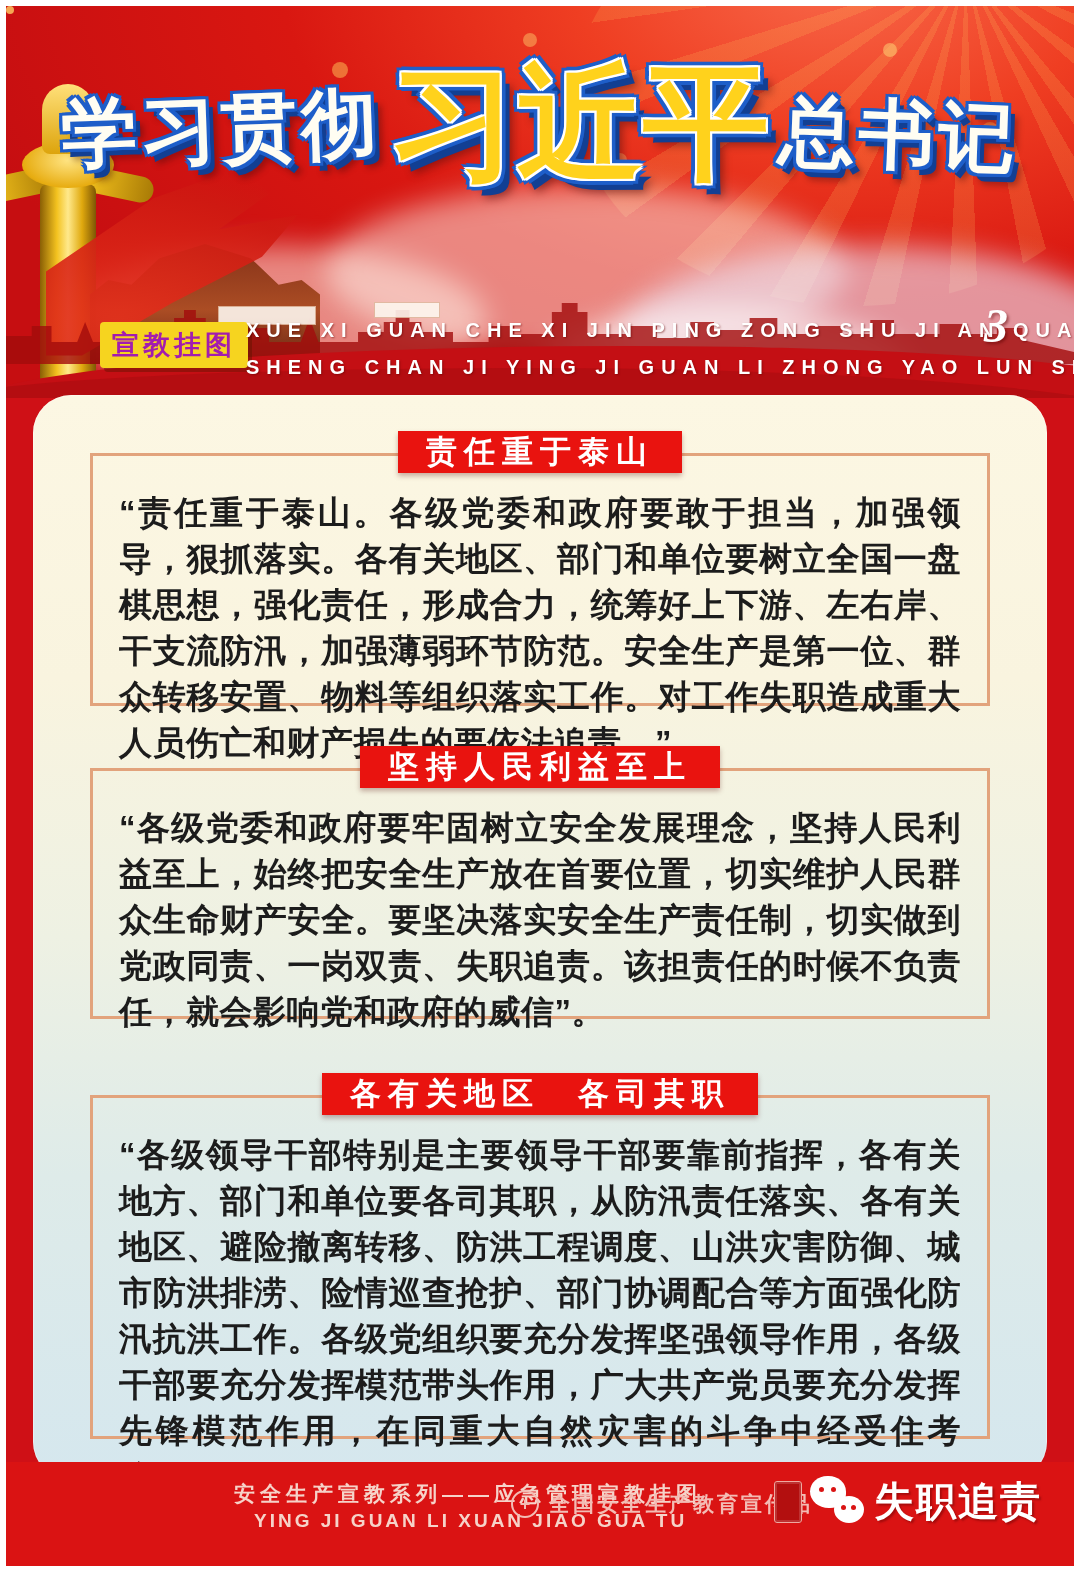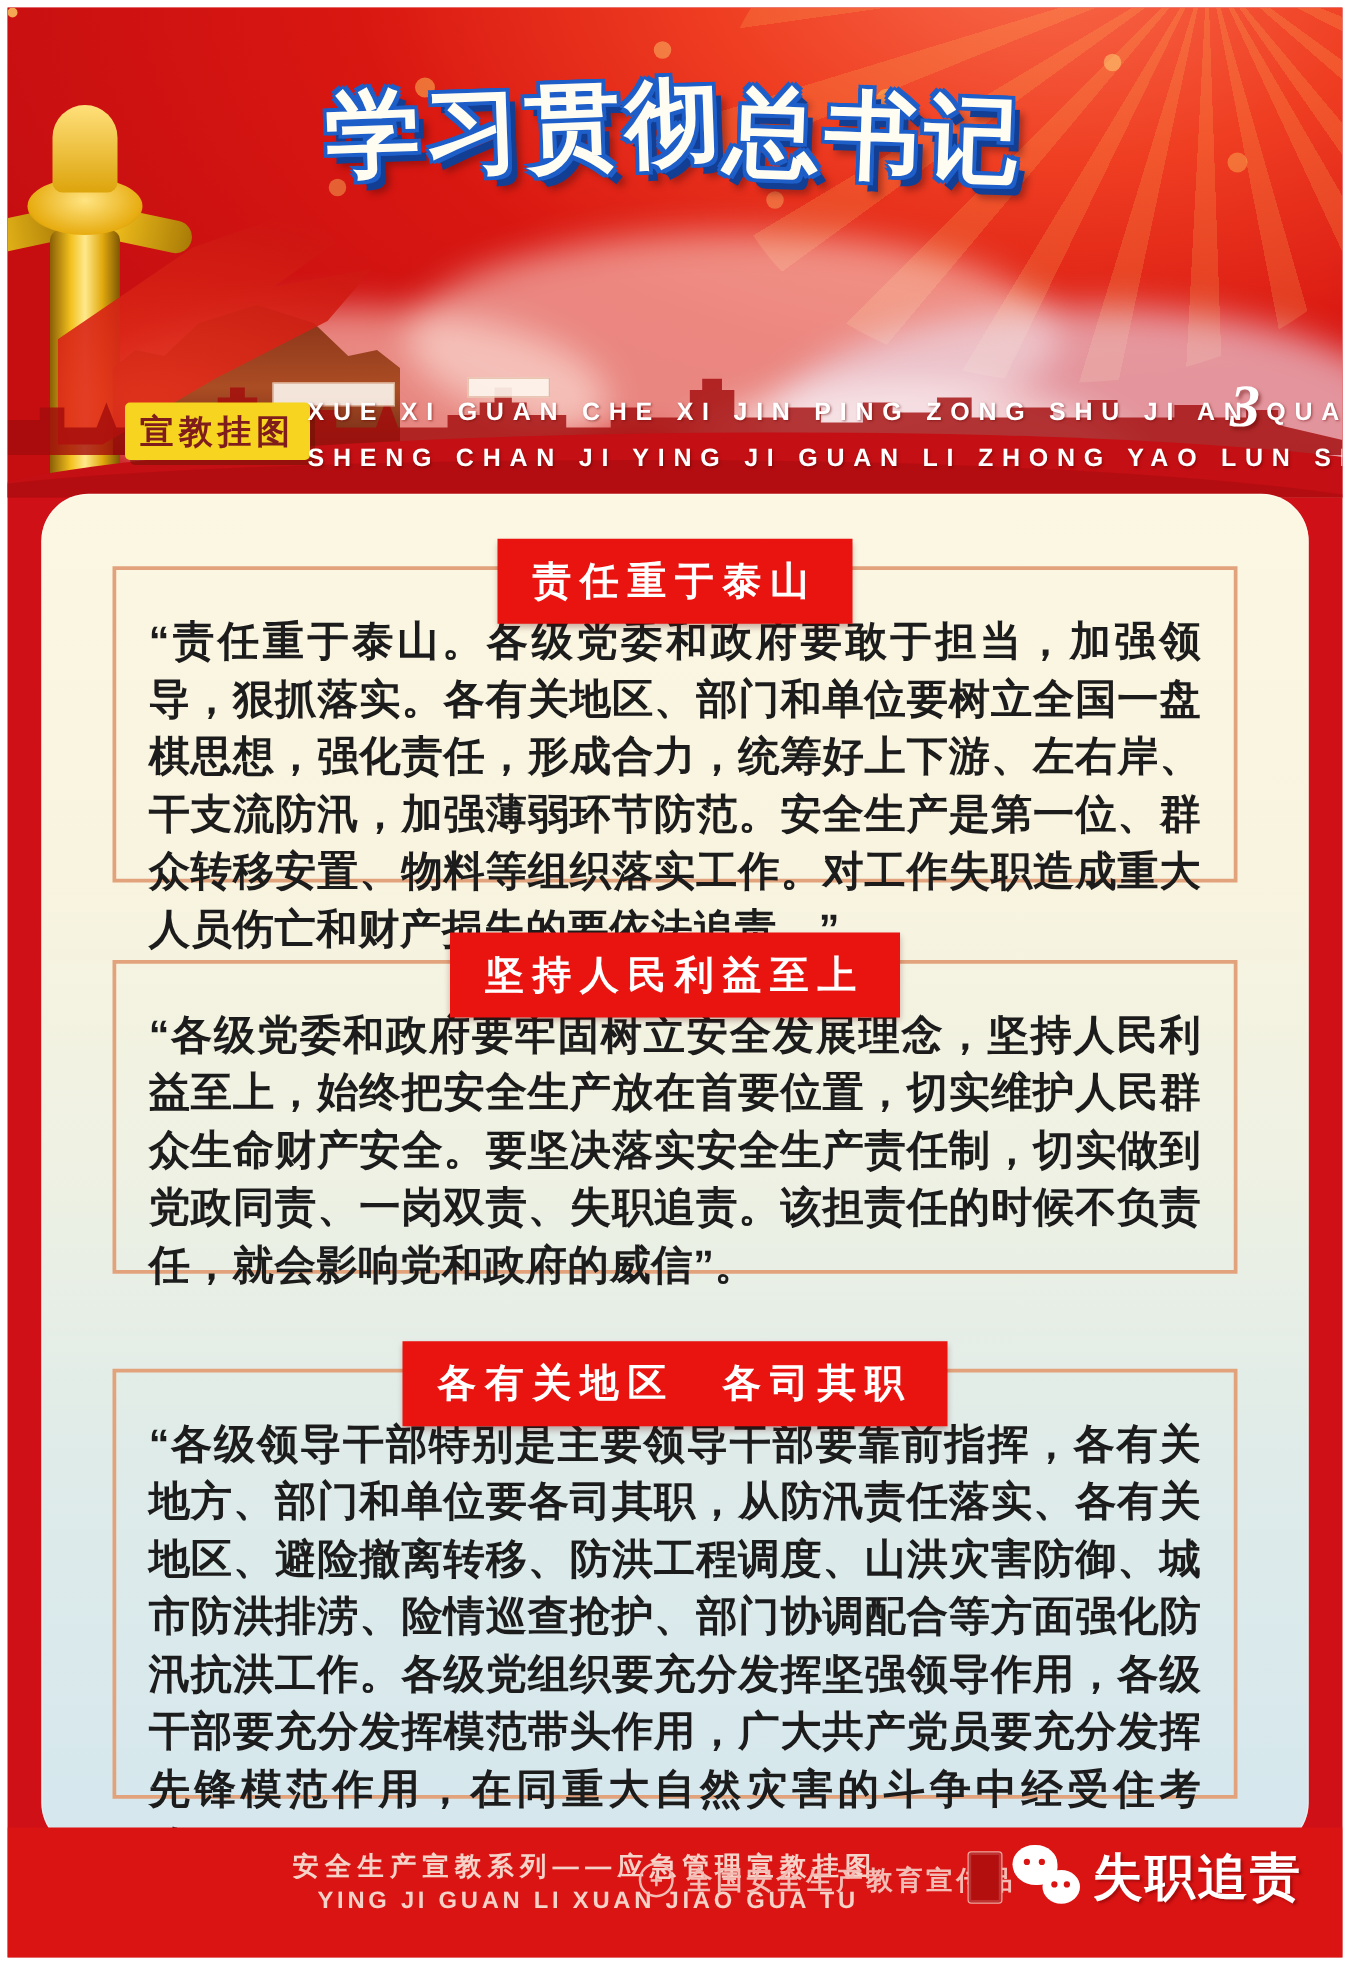--- a/index.html
+++ b/index.html
@@ -83,21 +83,21 @@
   .title2{
     position:absolute; left:0; top:196px; width:100%; text-align:center; z-index:5;
     font-size:64px; font-weight:900; letter-spacing:3px; color:#fffef4; line-height:1.15;
     text-shadow:2px 0 0 #e2352a,-2px 0 0 #e2352a,0 2px 0 #e2352a,0 -2px 0 #e2352a,
       4px 0 0 #1e5ec9,-4px 0 0 #1e5ec9,0 4px 0 #1e5ec9,0 -4px 0 #1e5ec9,
       4px 4px 0 #1e5ec9,-4px -4px 0 #1e5ec9,4px -4px 0 #1e5ec9,-4px 4px 0 #1e5ec9,
       8px 9px 0 #123f93, 11px 12px 6px rgba(60,10,10,.4);
   }
   .badge{
     position:absolute; left:94px; top:316px; z-index:7;
-    background:#f6d41f; color:#7f1d1d; font-size:27px; font-weight:900; letter-spacing:4px;
+    background:#f6d41f; color:#a21caf; font-size:27px; font-weight:900; letter-spacing:4px;
     padding:5px 12px; border-radius:4px; box-shadow:4px 4px 0 rgba(95,20,0,.45);
   }
   .pinyin{position:absolute; left:240px; top:306px; z-index:7; color:#ffffff;
     font-size:20px; font-weight:700; letter-spacing:7px; line-height:1.85;
     text-shadow:1px 1px 2px rgba(100,0,0,.5); white-space:nowrap;}
   .pagenum{position:absolute; right:66px; top:292px; z-index:7; color:#fff;
     font-family:"Liberation Serif","DejaVu Serif",serif; font-style:italic; font-weight:700; font-size:48px;
     text-shadow:2px 2px 3px rgba(90,0,0,.5);}
   
   .panel{
@@ -105,21 +105,21 @@
     background:linear-gradient(180deg,#fcf7e3 0%,#f9f4df 26%,#eef1e3 50%,#deebe9 72%,#d5e7ee 100%);
     box-shadow:0 0 0 1px rgba(255,255,255,.35) inset;
   }
   .section{position:absolute; left:57px; width:900px; border:3px solid #e2a37c; box-sizing:border-box; background:transparent;}
   .sec1{top:58px; height:253px;}
   .sec2{top:373px; height:251px;}
   .sec3{top:700px; height:344px;}
   .sec-title{
     position:absolute; top:-25px; left:50%; transform:translateX(-50%); white-space:nowrap;
     background:#e9130f; color:#ffffff; font-size:31px; font-weight:700; letter-spacing:7px;
-    padding:13px 28px; box-shadow:0 3px 5px rgba(80,0,0,.3);
+    padding:0 28px; box-shadow:0 3px 5px rgba(80,0,0,.3);
   }
   .sec-body{
     padding:34px 26px 0 26px; font-size:33px; line-height:46px; letter-spacing:.5px;
     color:#1c1c1c; font-weight:600; text-align:justify; text-justify:inter-ideograph;
   }
   
   .footer{position:absolute; left:0; bottom:0; width:1068px; height:104px; background:#da1313;}
   .f-left{position:absolute; left:228px; top:18px; color:#f6d3c9; line-height:1.35;}
   .f-left .cn{font-size:21px; font-weight:700; letter-spacing:5px;}
   .f-left .py{font-size:19px; font-weight:700; letter-spacing:3px;margin-left:20px;}
@@ -165,20 +165,21 @@
     <svg class="skyline" viewBox="0 0 1080 66" preserveAspectRatio="none">
       <path fill="#a30c0c" d="M0,66 L0,38 h26 v-10 h20 v16 h26 l8,-20 8,20 h28 v-12 h24 v6 h30 v-18 h10 v-8 h12 v8 h10 v18 h36 v-8 h28 v14 h32 l9,-24 9,24 h40 v-10 h26 v-10 h12 v-12 h14 v12 h12 v10 h32 v10 h36 v-16 h26 v8 h38 v-22 h10 v-9 h16 v9 h10 v22 h42 v-8 h28 v12 h34 v-16 h24 v8 h36 v-12 h28 v16 h30 v-8 h36 v8 h28 v-14 h24 v14 h46 v-10 h28 v10 h30 v-6 h26 v12 L1080,54 L1080,66 Z"></path>
     </svg>
     <div class="slogan s1"></div>
     <div class="slogan s2"></div>
     <div class="silk1"></div>
     <div class="silk2"></div>
 
     <div class="title1">
       <span class="t-outline t1a">学习贯彻</span>
+      <span class="t1b">习近平</span>
       <span class="t-outline t1c">总书记</span>
     </div>
 
     <span class="badge">宣教挂图</span>
     <div class="pinyin">
       <div>XUE XI GUAN CHE XI JIN PING ZONG SHU JI AN QUAN</div>
       <div>SHENG CHAN JI YING JI GUAN LI ZHONG YAO LUN SHU</div>
     </div>
     <span class="pagenum">3</span>
   </div>

